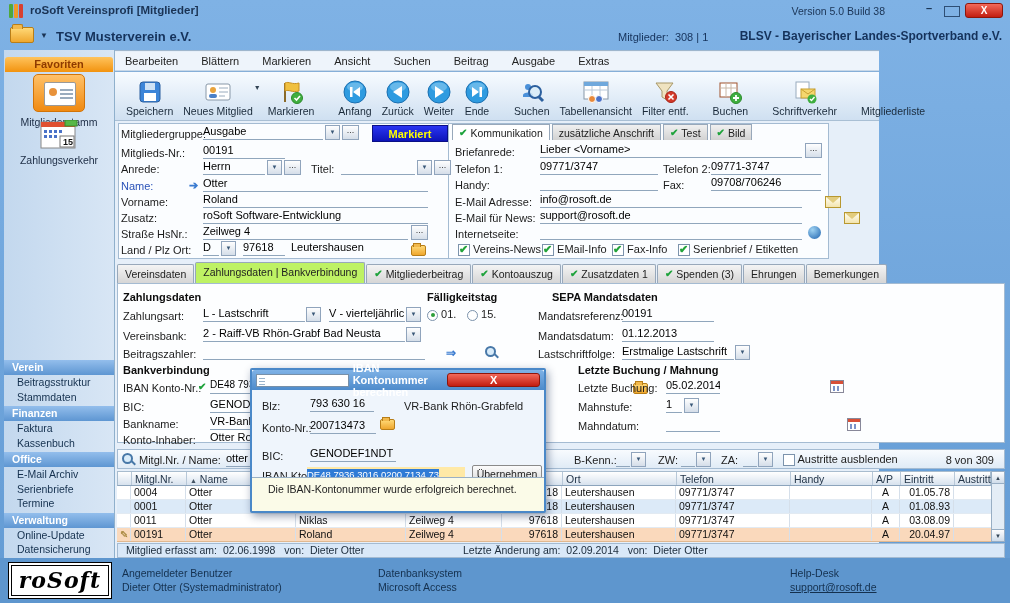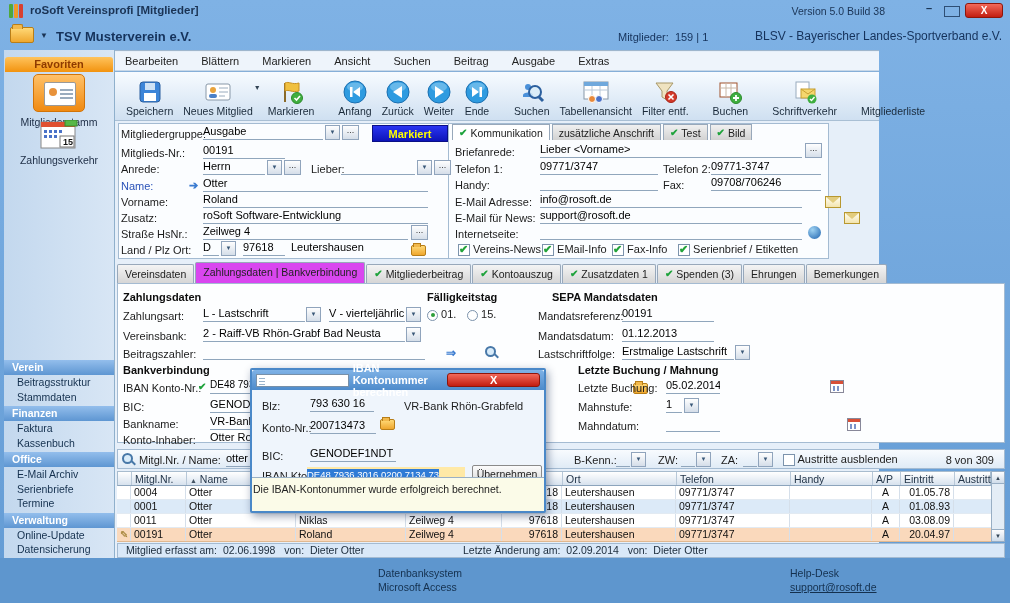--- a/index.html
+++ b/index.html
@@ -19,21 +19,21 @@
 .wb-max{width:16px;border:1px solid #2E4E74;height:11px;margin-top:1px}
 .wb-close{width:38px;background:linear-gradient(#F2695A,#C21D10);border:1px solid #8E150A;border-radius:3px;color:#fff;font-size:10px;line-height:14px}
 .appicon{position:absolute;left:9px;top:4px;display:flex;gap:1px}
 .appicon i{width:4px;height:14px;border-radius:1px}
 .header2{position:absolute;top:22px;left:0;right:0;height:28px}
 .h2-folder{position:absolute;left:10px;top:5px;width:24px;height:16px;background:linear-gradient(#FFD977,#EFA72E);border:1px solid #B87E18;border-radius:2px}
 .h2-folder::before{content:"";position:absolute;top:-4px;left:1px;width:9px;height:4px;background:#F2B94C;border:1px solid #B87E18;border-bottom:none;border-radius:2px 2px 0 0}
 .h2-caret{position:absolute;left:40px;top:9px;font-size:8px;color:#1a3354}
 .club{position:absolute;left:56px;top:7px;font-size:13px;font-weight:bold;color:#15325B}
 .members{position:absolute;left:618px;top:9px;color:#15325B}
-.assoc{position:absolute;right:8px;top:7px;font-size:12px;font-weight:normal;color:#15325B}
+.assoc{position:absolute;right:8px;top:7px;font-size:12px;font-weight:bold;color:#15325B}
 
 .sidebar{position:absolute;top:50px;left:4px;width:111px;height:508px;background:linear-gradient(90deg,#C3D8EE,#D8E6F5);border-right:1px solid #8FB0CC}
 .fav-hd{position:absolute;top:7px;left:1px;right:1px;height:15px;background:linear-gradient(#FFC35C,#F2930F);color:#8F3B00;font-weight:bold;text-align:center;line-height:15px;font-size:11px}
 .fav{position:absolute;left:0;right:0;text-align:center}
 .fav .lbl2{font-size:10.5px;color:#1c2c44;margin-top:2px}
 .fav-ic1{display:inline-block;width:52px;height:38px;background:linear-gradient(#FFC168,#F08A12);border:1px solid #D27408;border-radius:5px;position:relative}
 .fav-card{position:absolute;left:10px;top:7px;width:32px;height:24px;background:#fff;border:1px solid #999;border-radius:2px}
 .fav-card i{position:absolute;left:4px;top:5px;width:8px;height:8px;border-radius:50%;background:#E8923A}
 .fav-card u{position:absolute;left:15px;width:13px;height:1.5px;background:#9AACBE;text-decoration:none}
 .nav-sec{position:absolute;left:0;right:0;top:308px}
@@ -76,21 +76,21 @@
 .ic-page{display:inline-block;width:12px;height:14px;background:#fff;border:1px solid #7890A8;position:relative;vertical-align:bottom}
 .ic-page::after{content:"";position:absolute;left:2px;top:3px;width:6px;height:7px;background:repeating-linear-gradient(#9AB4CC 0 1px,transparent 1px 3px)}
 .arrow-blue{color:#3A7BD0;font-weight:bold}
 
 .fbox{position:absolute;left:3px;top:72px;width:711px;height:136px;background:#FBFDFF;border:1px solid #A4BBD2}
 .fdiv{position:absolute;left:333px;top:72px;width:1px;height:136px;background:#A4BBD2}
 .pbox{position:absolute;left:2px;top:232px;width:888px;height:160px;background:#FDFEFF;border:1px solid #A4BBD2}
 
 .tabrow{position:absolute;left:2px;top:212px;height:20px;display:flex;align-items:flex-end}
 .mtab{height:19px;padding:3px 7px 0;font-size:10.5px;color:#222;background:linear-gradient(#F4F4F4,#D6D6D6);border:1px solid #98A8BA;border-bottom:none;border-radius:2px 2px 0 0;margin-right:1px;display:flex;gap:3px;white-space:nowrap}
-.mtab.act{background:#d946ef;height:21px;position:relative;z-index:4}
+.mtab.act{background:#bef264;height:21px;position:relative;z-index:4}
 .ctab{height:16px;padding:2px 6px 0;font-size:10.5px;color:#222;background:linear-gradient(#F0F0F0,#D2D2D2);border:1px solid #98A8BA;border-bottom:none;margin-right:2px;display:flex;gap:3px;white-space:nowrap}
 .ctab.act{background:#FFFFFF}
 
 .filterbar{position:absolute;left:2px;top:398px;width:888px;height:20px;background:linear-gradient(#F8FBFE,#E0EBF6);border:1px solid #A4BBD2}
 
 .tgrid{display:grid;grid-template-columns:14px 55px 110px 110px 96px 60px 114px 114px 82px 28px 54px 37px}
 .thead{position:absolute;left:2px;top:420px;width:874px;height:15px;background:linear-gradient(#FFFFFF,#D7E2EE);border:1px solid #A8BCCE;border-bottom:1px solid #8CA4BC}
 .th{font-size:10.5px;color:#24364A;padding:1px 3px;border-right:1px solid #B8C8D8;overflow:hidden;white-space:nowrap}
 .trow{position:absolute;left:2px;width:874px;height:14px;border-bottom:1px solid #E2EAF2;background:#fff;cursor:default}
 .trow.alt{background:#DCEAF8}
@@ -99,21 +99,21 @@
 .td.r{text-align:right}.td.c{text-align:center}
 .vscroll{position:absolute;left:876px;top:420px;width:14px;height:71px;background:#E4EDF6;border:1px solid #98AEC4}
 .vs-btn{height:12px;text-align:center;font-size:6px;line-height:12px;color:#345;background:linear-gradient(#FDFDFE,#CFDCEA);border-bottom:1px solid #98AEC4}
 .vs-btn.b{position:absolute;bottom:0;left:0;right:0;border-top:1px solid #98AEC4;border-bottom:none}
 .statusrow{position:absolute;left:2px;top:492px;width:888px;height:15px;background:#D9E8F8;border:1px solid #A4BBD2;font-size:10.5px;color:#1a2a3a;line-height:13px}
 
 .dialog{position:absolute;left:250px;top:368px;width:296px;height:145px;background:#EFF5FC;border:2px solid #4A88C8;border-radius:2px;box-shadow:2px 3px 8px rgba(20,40,80,.45);z-index:50}
 .dlg-title{height:20px;background:linear-gradient(#7FB2E6,#4E8BCB);display:flex;align-items:center;padding:0 4px;gap:4px}
 .dlg-title span{color:#fff;font-weight:bold;font-size:11px;flex:1}
 .dlg-x{width:22px;height:14px;background:linear-gradient(#F2695A,#C21D10);border:1px solid #8E150A;border-radius:3px;color:#fff;font-size:9px;font-weight:bold;text-align:center;line-height:13px}
-.dlg-msg{position:absolute;left:0;right:0;bottom:0;height:34px;background:#FBFBE8;border-top:1px solid #9AB0C4;font-size:10.5px;color:#222;padding:5px 1px}
+.dlg-msg{position:absolute;left:0;right:0;bottom:0;height:34px;background:#FBFBE8;border-top:1px solid #9AB0C4;font-size:10.5px;color:#222;padding:5px 16px}
 .ibanfield{position:absolute;left:55px;width:158px;height:16px;background:#FFE9A6;border-bottom:1px solid #B89830;font-size:9.5px;line-height:15px;white-space:nowrap;overflow:hidden}
 .ibanfield b{background:#2F7BD6;color:#fff;font-weight:normal}
 .dlg-btn{position:absolute;left:220px;width:70px;height:19px;background:linear-gradient(#FCFCFC,#D8D8D8);border:1px solid #8A8A8A;border-radius:2px;text-align:center;font-size:10.5px;line-height:17px;color:#222}
 
 .footer{position:absolute;top:558px;left:0;right:0;height:45px;background:#5E96CE}
 .flogo{position:absolute;left:8px;top:4px;width:104px;height:37px;background:#fff;border:4px double #000;text-align:center}
 .flogo span{font-family:"DejaVu Serif",serif;font-style:italic;font-weight:bold;font-size:22px;letter-spacing:1px;line-height:28px}
 .fcol{position:absolute;font-size:10.5px;color:#14304E;line-height:14px}
 .flink{text-decoration:underline}
 .bar{border-radius:3px 3px 0 0}
@@ -135,21 +135,21 @@
       <span class="wb wb-min">–</span>
       <span class="wb wb-max"></span>
       <span class="wb wb-close">X</span>
     </span>
   </div>
 
   <div class="header2">
     <span class="h2-folder"></span>
     <span class="h2-caret">▼</span>
     <span class="club">TSV Musterverein e.V.</span>
-    <span class="members"><span>Mitglieder:</span>&nbsp;&nbsp;<span>159 | 1</span></span>
+    <span class="members"><span>Mitglieder:</span>&nbsp;&nbsp;<span>308 | 1</span></span>
     <span class="assoc">BLSV - Bayerischer Landes-Sportverband e.V.</span>
   </div>
 
   <div class="sidebar">
     <div class="fav-hd bar">Favoriten</div>
     <div class="fav" style="top:24px">
       <span class="fav-ic1"><span class="fav-card">
             <i></i>
             <u style="top:6px"></u>
             <u style="top:10px"></u>
@@ -344,21 +344,21 @@
     <span class="ab dotb" style="left:227px;top:74px">...</span>
     <span class="badge" style="left:257px;top:74px">Markiert</span>
 
     <span class="ab lab" style="left:6px;top:96px">Mitglieds-Nr.:</span>
     <span class="ab uv" style="left:88px;top:93px;width:82px">00191</span>
 
     <span class="ab lab" style="left:6px;top:112px">Anrede:</span>
     <span class="ab uv" style="left:88px;top:109px;width:62px">Herrn</span>
     <span class="ab ddb" style="left:152px;top:109px">▼</span>
     <span class="ab dotb" style="left:169px;top:109px">...</span>
-    <span class="ab lab" style="left:196px;top:112px">Lieber:</span>
+    <span class="ab lab" style="left:196px;top:112px">Titel:</span>
     <span class="ab uv" style="left:226px;top:109px;width:74px"></span>
     <span class="ab ddb" style="left:302px;top:109px">▼</span>
     <span class="ab dotb" style="left:319px;top:109px">...</span>
 
     <span class="ab lab blue" style="left:6px;top:129px">Name:</span>
     <span class="ab arrow-blue" style="left:74px;top:128px;font-size:11px">➔</span>
     <span class="ab uv" style="left:88px;top:126px;width:225px">Otter</span>
 
     <span class="ab lab" style="left:6px;top:145px">Vorname:</span>
     <span class="ab uv" style="left:88px;top:142px;width:225px">Roland</span>
@@ -611,20 +611,25 @@
     </div>
 
     
     <div class="statusrow">
       <span class="ab" style="left:8px"><span>Mitglied erfasst am:</span>&nbsp; <span>02.06.1998</span>&nbsp;&nbsp; <span>von:</span>&nbsp; <span>Dieter Otter</span></span>
       <span class="ab" style="left:345px"><span>Letzte Änderung am:</span>&nbsp; <span>02.09.2014</span>&nbsp;&nbsp; <span>von:</span>&nbsp; <span>Dieter Otter</span></span>
     </div>
   </div>
 
   <div class="footer">
+    <div class="flogo"><span>roSoft</span></div>
+    <div class="fcol" style="left:122px;top:8px">
+      <div>Angemeldeter Benutzer</div>
+      <div>Dieter Otter (Systemadministrator)</div>
+    </div>
     <div class="fcol" style="left:378px;top:8px">
       <div>Datenbanksystem</div>
       <div>Microsoft Access</div>
     </div>
     <div class="fcol" style="left:790px;top:8px">
       <div>Help-Desk</div>
       <div class="flink">support@rosoft.de</div>
     </div>
   </div>
 

